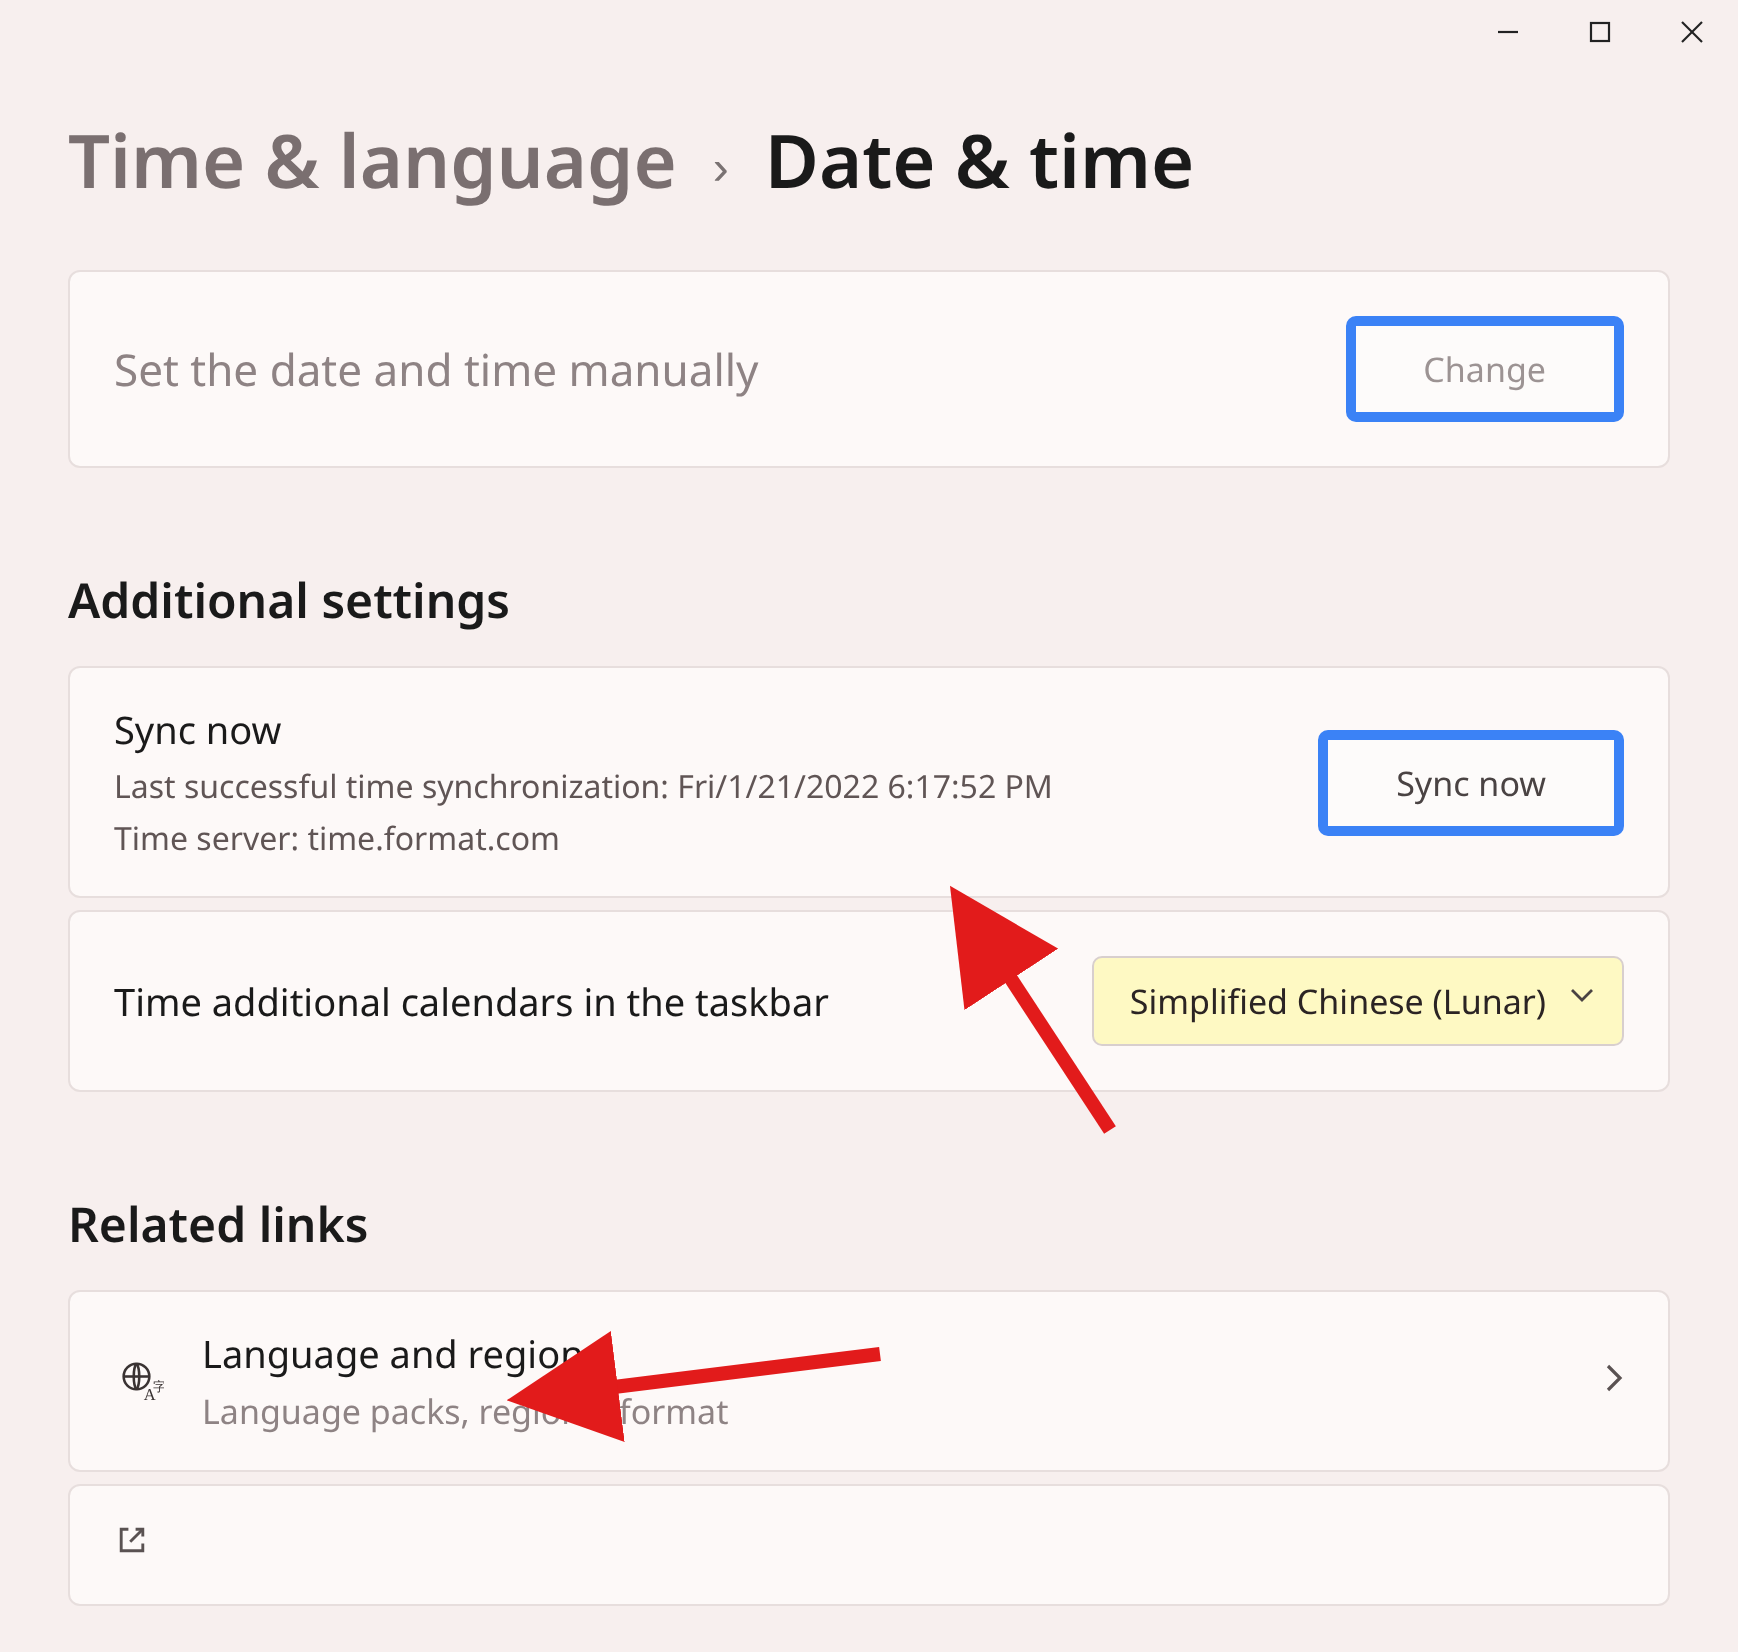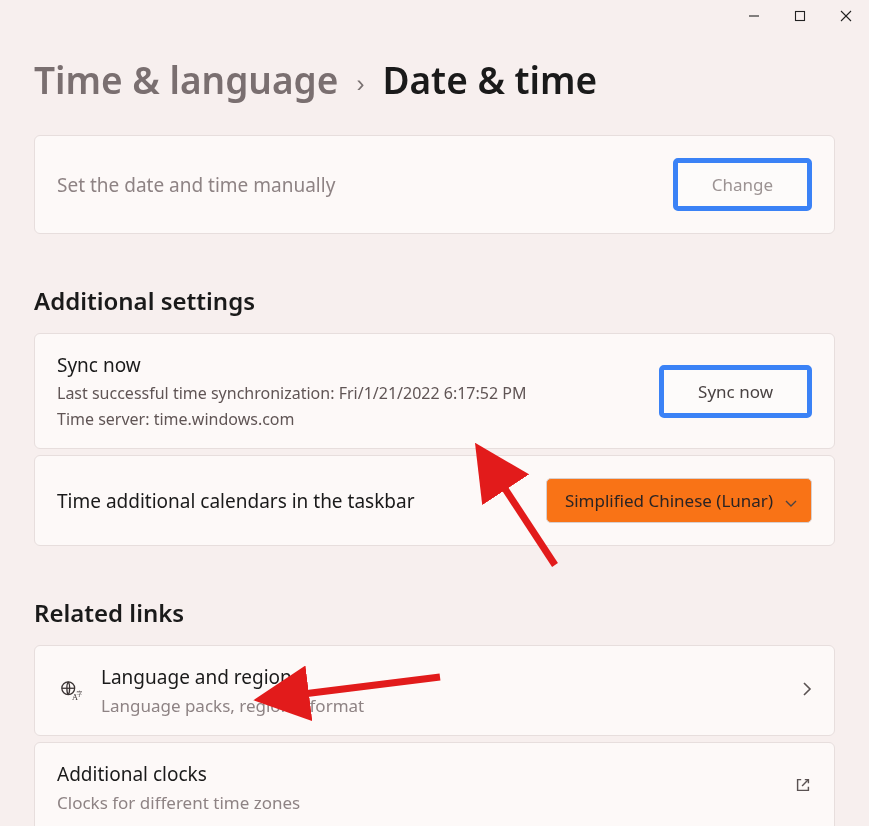--- a/index.html
+++ b/index.html
@@ -66,21 +66,21 @@
     gap: 16px;
     margin-bottom: 6px;
   }
   .card.tall { padding: 22px 22px; }
   .card .text-col { flex: 1 1 auto; }
   .card .title {
     font-size: 19px;
     color: #1a1a1a;
   }
   .card .muted-title {
-    font-size: 19px;
+    font-size: 22px;
     color: #8e8384;
   }
   .card .subtitle {
     font-size: 16px;
     color: #605555;
     margin-top: 4px;
   }
   .card .subtitle-muted {
     font-size: 17px;
     color: #8e8384;
@@ -96,28 +96,28 @@
     color: #4a4343;
     font-family: inherit;
     cursor: pointer;
   }
   .btn.disabled-look {
     color: #9c9393;
     cursor: default;
   }
 
   .dropdown {
-    background: #f97316;
+    background: #fef9c3;
     border: 1px solid #d8cfce;
     border-radius: 5px;
     padding: 10px 14px 10px 18px;
     font-size: 17px;
     color: #2b2424;
     display: flex;
-    align-items: flex-end;
+    align-items: flex-start;
     gap: 12px;
     cursor: pointer;
   }
   .dropdown .chev {
     font-size: 12px;
     color: #4a4343;
   }
 
   .section-header {
     font-size: 24px;
@@ -183,21 +183,21 @@
 
   <div class="section-header">Additional settings</div>
 
   <div class="card">
     <div class="text-col">
       <div class="title">Sync now</div>
       <div class="subtitle">
         <span>Last successful time synchronization: </span><span>Fri/1/21/2022 6:17:52 PM</span>
       </div>
       <div class="subtitle">
-        <span>Time server: </span><span>time.windows.com</span>
+        <span>Time server: </span><span>time.format.com</span>
       </div>
     </div>
     <button class="btn">Sync now</button>
   </div>
 
   <div class="card tall">
     <div class="text-col">
       <div class="title">Time additional calendars in the taskbar</div>
     </div>
     <div class="dropdown">
@@ -228,24 +228,20 @@
       <div class="subtitle-muted">Language packs, regional format</div>
     </div>
     <span class="chevron-icon">
       <svg width="10" height="16">
           <polyline points="2,2 8,8 2,14"></polyline>
         </svg>
     </span>
   </div>
 
   <div class="card">
-    <div class="text-col">
-      <div class="title">Additional clocks</div>
-      <div class="subtitle-muted">Clocks for different time zones</div>
-    </div>
     <span class="launch-icon">
       <svg width="18" height="18" viewBox="0 0 20 20">
         <path d="M8 4H4v12h12v-4"></path>
         <path d="M12 4h4v4"></path>
         <path d="M16 4l-7 7"></path>
       </svg>
     </span>
   </div>
 
 </div>

